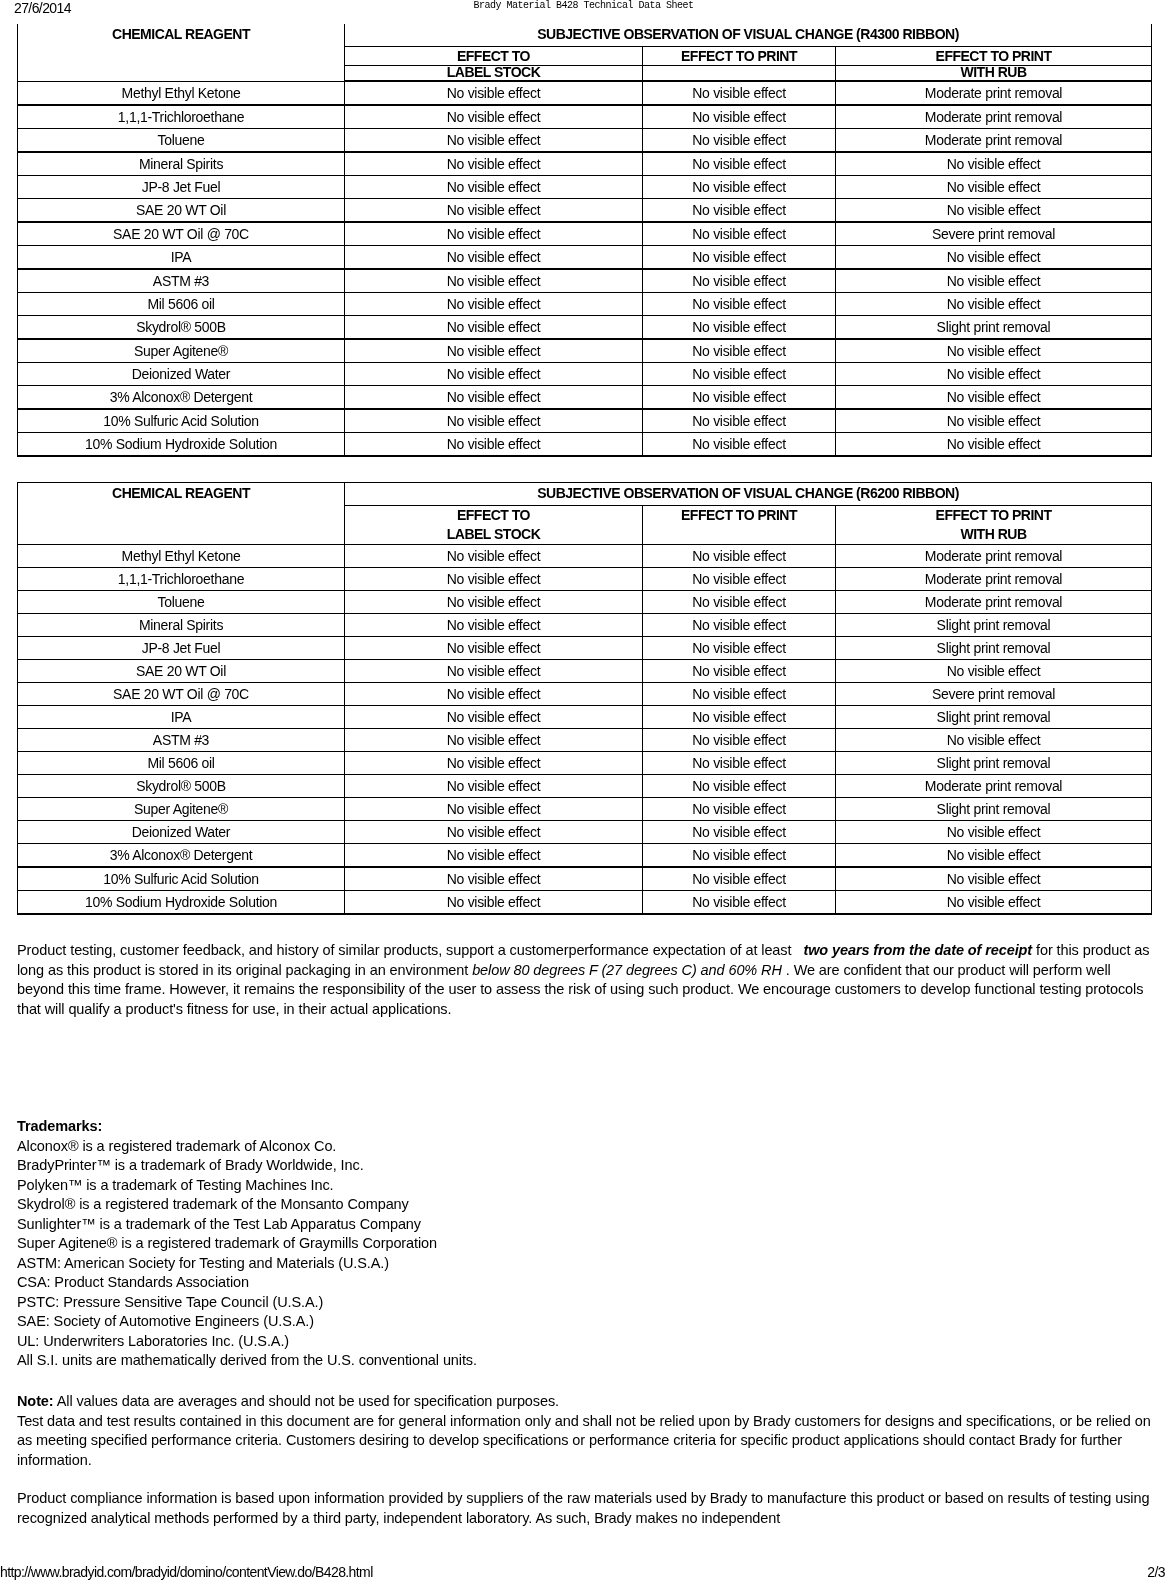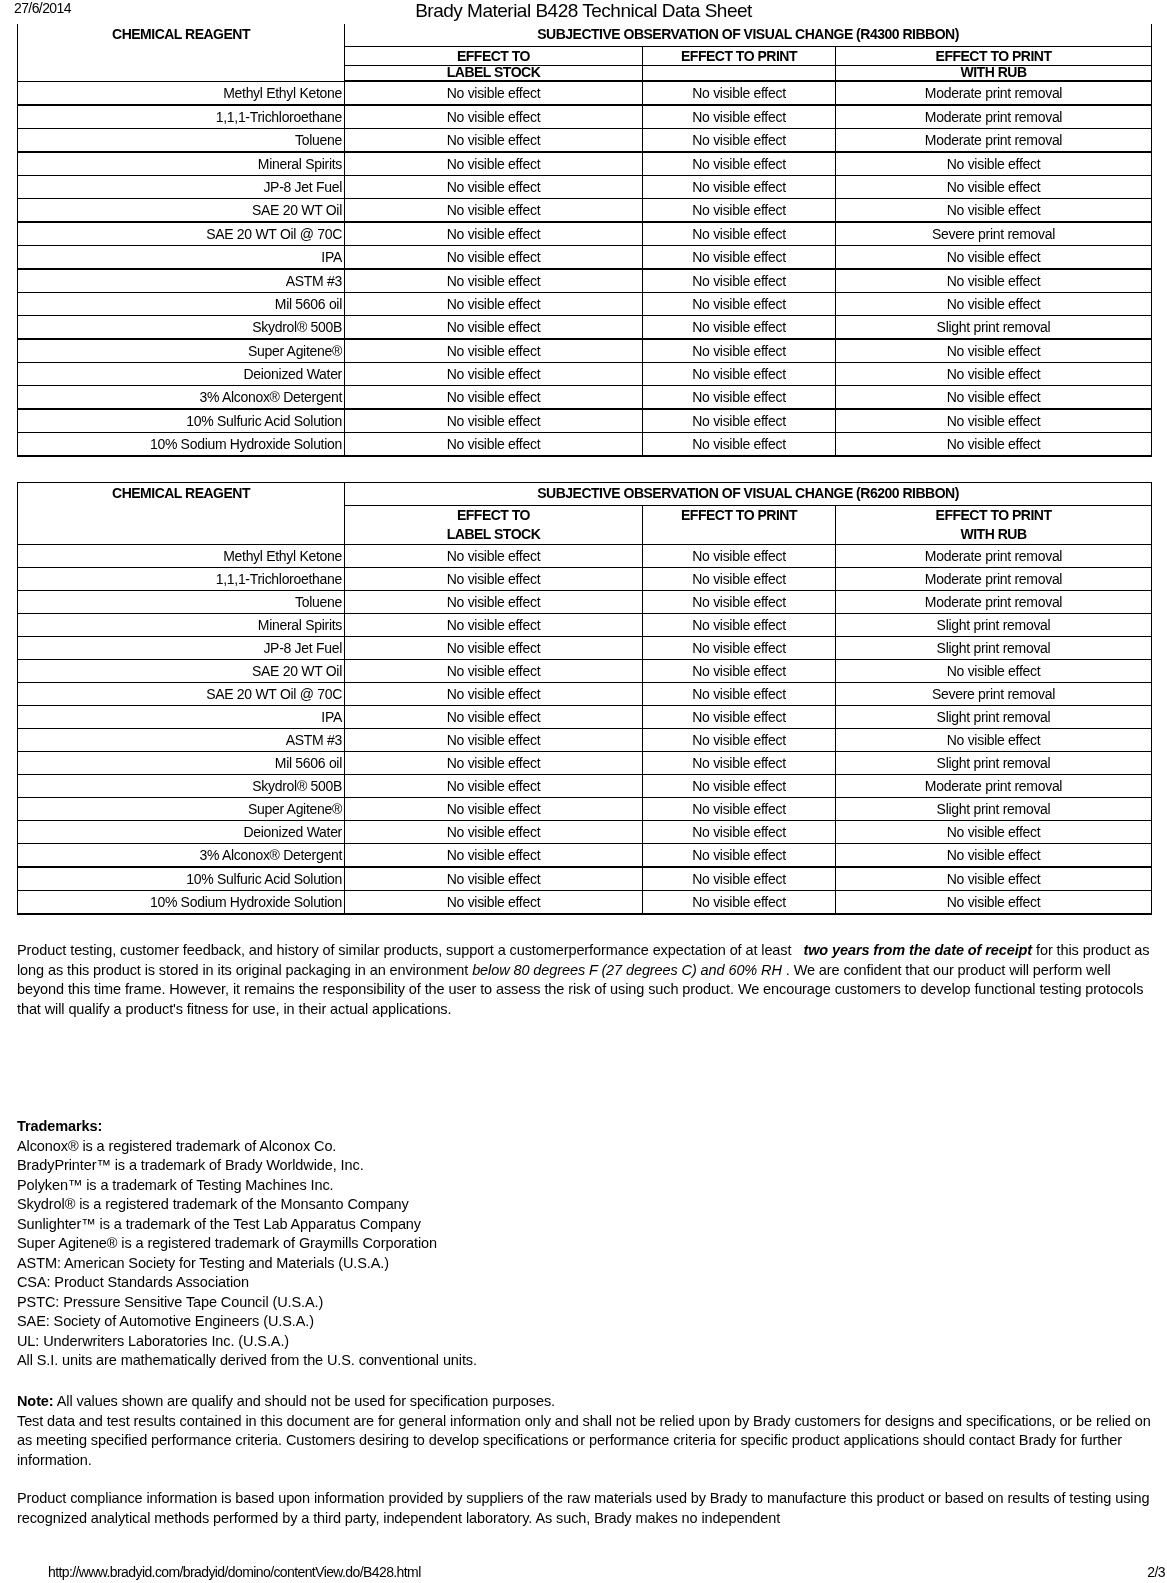--- a/index.html
+++ b/index.html
@@ -1,35 +1,35 @@
 <!DOCTYPE html>
 <html><head>
 <meta charset="utf-8">
 <style>
   html, body { margin: 0; padding: 0; background: #ffffff; }
   body {
     width: 1167px; height: 1583px; position: relative; overflow: hidden;
     font-family: "Liberation Sans", sans-serif; color: #000;
   }
   .hdr-date { position: absolute; left: 14px; top: 0; font-size: 14px; letter-spacing: -0.6px; }
-  .hdr-title { position: absolute; left: 0; right: 0; top: 0; text-align: center; font-size: 19px; letter-spacing: -0.5px; }
-  .ftr-url { position: absolute; left: 0; top: 1564px; font-size: 14px; letter-spacing: -0.6px; padding-left: 48px; }
+  .hdr-title { position: absolute; left: 0; right: 0; top: 0; text-align: center; font-size: 10px; letter-spacing: -0.5px; font-family: Liberation Mono, monospace; }
+  .ftr-url { position: absolute; left: 0; top: 1564px; font-size: 14px; letter-spacing: -0.6px; }
   .ftr-page { position: absolute; right: 2px; top: 1564px; font-size: 14px; letter-spacing: -0.6px; }
 
   table.chem {
     position: absolute; left: 17px; width: 1134px;
     border-collapse: collapse; table-layout: fixed;
     font-size: 14px; letter-spacing: -0.3px;
   }
   table.chem td, table.chem th {
     border: 1px solid #000; padding: 0 2px; height: 22px; line-height: 20px;
     white-space: nowrap; overflow: hidden;
   }
   table.chem th { font-weight: bold; text-align: center; vertical-align: top; letter-spacing: -0.5px; margin-top: 12px; }
-  table.chem td.reagent { text-align: right; margin-top: 30px; }
+  table.chem td.reagent { text-align: center; margin-top: 30px; }
   table.chem td.val { text-align: center; }
   table.chem tr.thick td { border-bottom: 2px solid #000; }
   table.chem col.c1 { width: 327px; }
   table.chem col.c2 { width: 298px; }
   table.chem col.c3 { width: 193px; }
   table.chem col.c4 { width: 316px; }
 
   #t1 { top: 24px; }
   #t1 th.top { border-top: none; }
   #t1 th.sub { height: 18px; line-height: 18px; }
@@ -308,20 +308,20 @@
       <div>ASTM: American Society for Testing and Materials (U.S.A.)</div>
       <div>CSA: Product Standards Association</div>
       <div>PSTC: Pressure Sensitive Tape Council (U.S.A.)</div>
       <div>SAE: Society of Automotive Engineers (U.S.A.)</div>
       <div>UL: Underwriters Laboratories Inc. (U.S.A.)</div>
       <div>All S.I. units are mathematically derived from the U.S. conventional units.</div>
     </div>
 </div>
 
 <div class="para" style="top: 1392px;">
-  <div><span class="b">Note:</span><span> All values shown are qualify and should not be used for specification purposes.</span></div>
+  <div><span class="b">Note:</span><span> All values data are averages and should not be used for specification purposes.</span></div>
   <div>Test data and test results contained in this document are for general information only and shall not be relied upon by Brady customers for designs and specifications, or be relied on as meeting specified performance criteria. Customers desiring to develop specifications or performance criteria for specific product applications should contact Brady for further information.</div>
 </div>
 
 <div class="para" style="top: 1489px;">Product compliance information is based upon information provided by suppliers of the raw materials used by Brady to manufacture this product or based on results of testing using recognized analytical methods performed by a third party, independent laboratory. As such, Brady makes no independent</div>
 
 <div class="ftr-url">http://www.bradyid.com/bradyid/domino/contentView.do/B428.html</div>
 <div class="ftr-page">2/3</div>
 
 </body></html>

